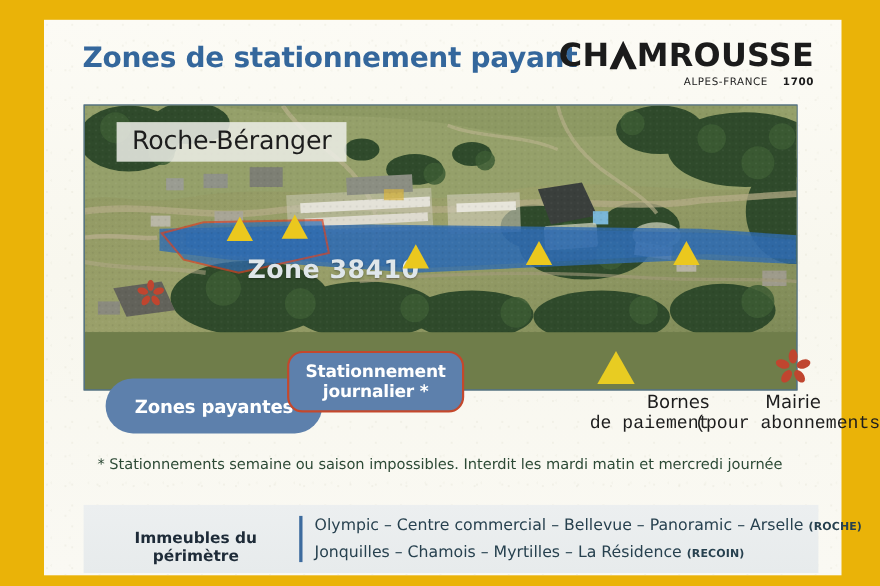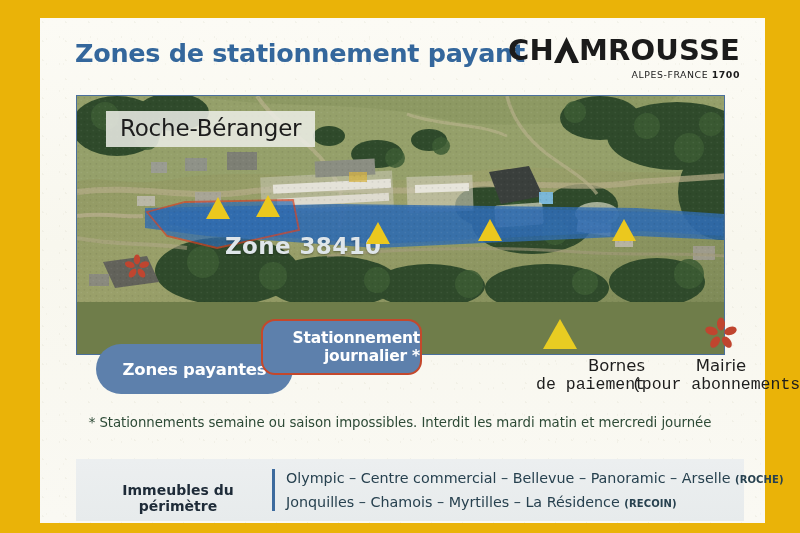--- a/index.html
+++ b/index.html
@@ -41,21 +41,21 @@
     letter-spacing: 0.2px; line-height: 1;
     font-family: "DejaVu Sans", sans-serif;
     display: flex; align-items: flex-start;
   }
   .logo-mtn { display:inline-block; position: relative; width: 25px; height: 28px; }
   .logo-mtn svg { position:absolute; left:0; bottom:0; }
   #logo-sub {
     font-size: 9.4px; color: #1b1b1b; letter-spacing: .55px;
     margin-top: 4px; font-family: "DejaVu Sans", sans-serif;
   }
-  #logo-sub b { font-weight: bold; }
+  #logo-sub b { font-weight: bold; margin-left: 10px; }
 
   
   #map {
     position: absolute; left: 76px; top: 95px; width: 649px; height: 260px;
     border: 1.2px solid #4a6f9c;
     overflow: hidden;
     background: #6f7d4a;
   }
   #map-photo { position: absolute; inset: 0; }
 
@@ -87,21 +87,21 @@
   }
   #pill-zones span {
     color: #ffffff; font-size: 16.5px; font-weight: bold;
     font-family: "DejaVu Sans", sans-serif; letter-spacing: -0.2px;
   }
   #pill-journ {
     position: absolute; left: 186px; top: 14px;
     width: 161px; height: 56px; border-radius: 14px;
     background: #5d80ac; border: 2.4px solid #c4482c;
     display: flex; flex-direction: column;
-    align-items: flex-end; justify-content: center;
+    align-items: center; justify-content: center;
   }
   #pill-journ span {
     color: #ffffff; font-size: 15.5px; font-weight: bold;
     font-family: "DejaVu Sans", sans-serif; line-height: 1.18;
     letter-spacing: -0.2px;
   }
   .legend-item { position: absolute; text-align: center; }
   #li-bornes { left: 400px; top: 12px; width: 170px; text-align: right; }
   #li-mairie { left: 556px; top: 12px; width: 180px; }
   .legend-icon { height: 34px; display: flex; align-items: center; justify-content: center; }

